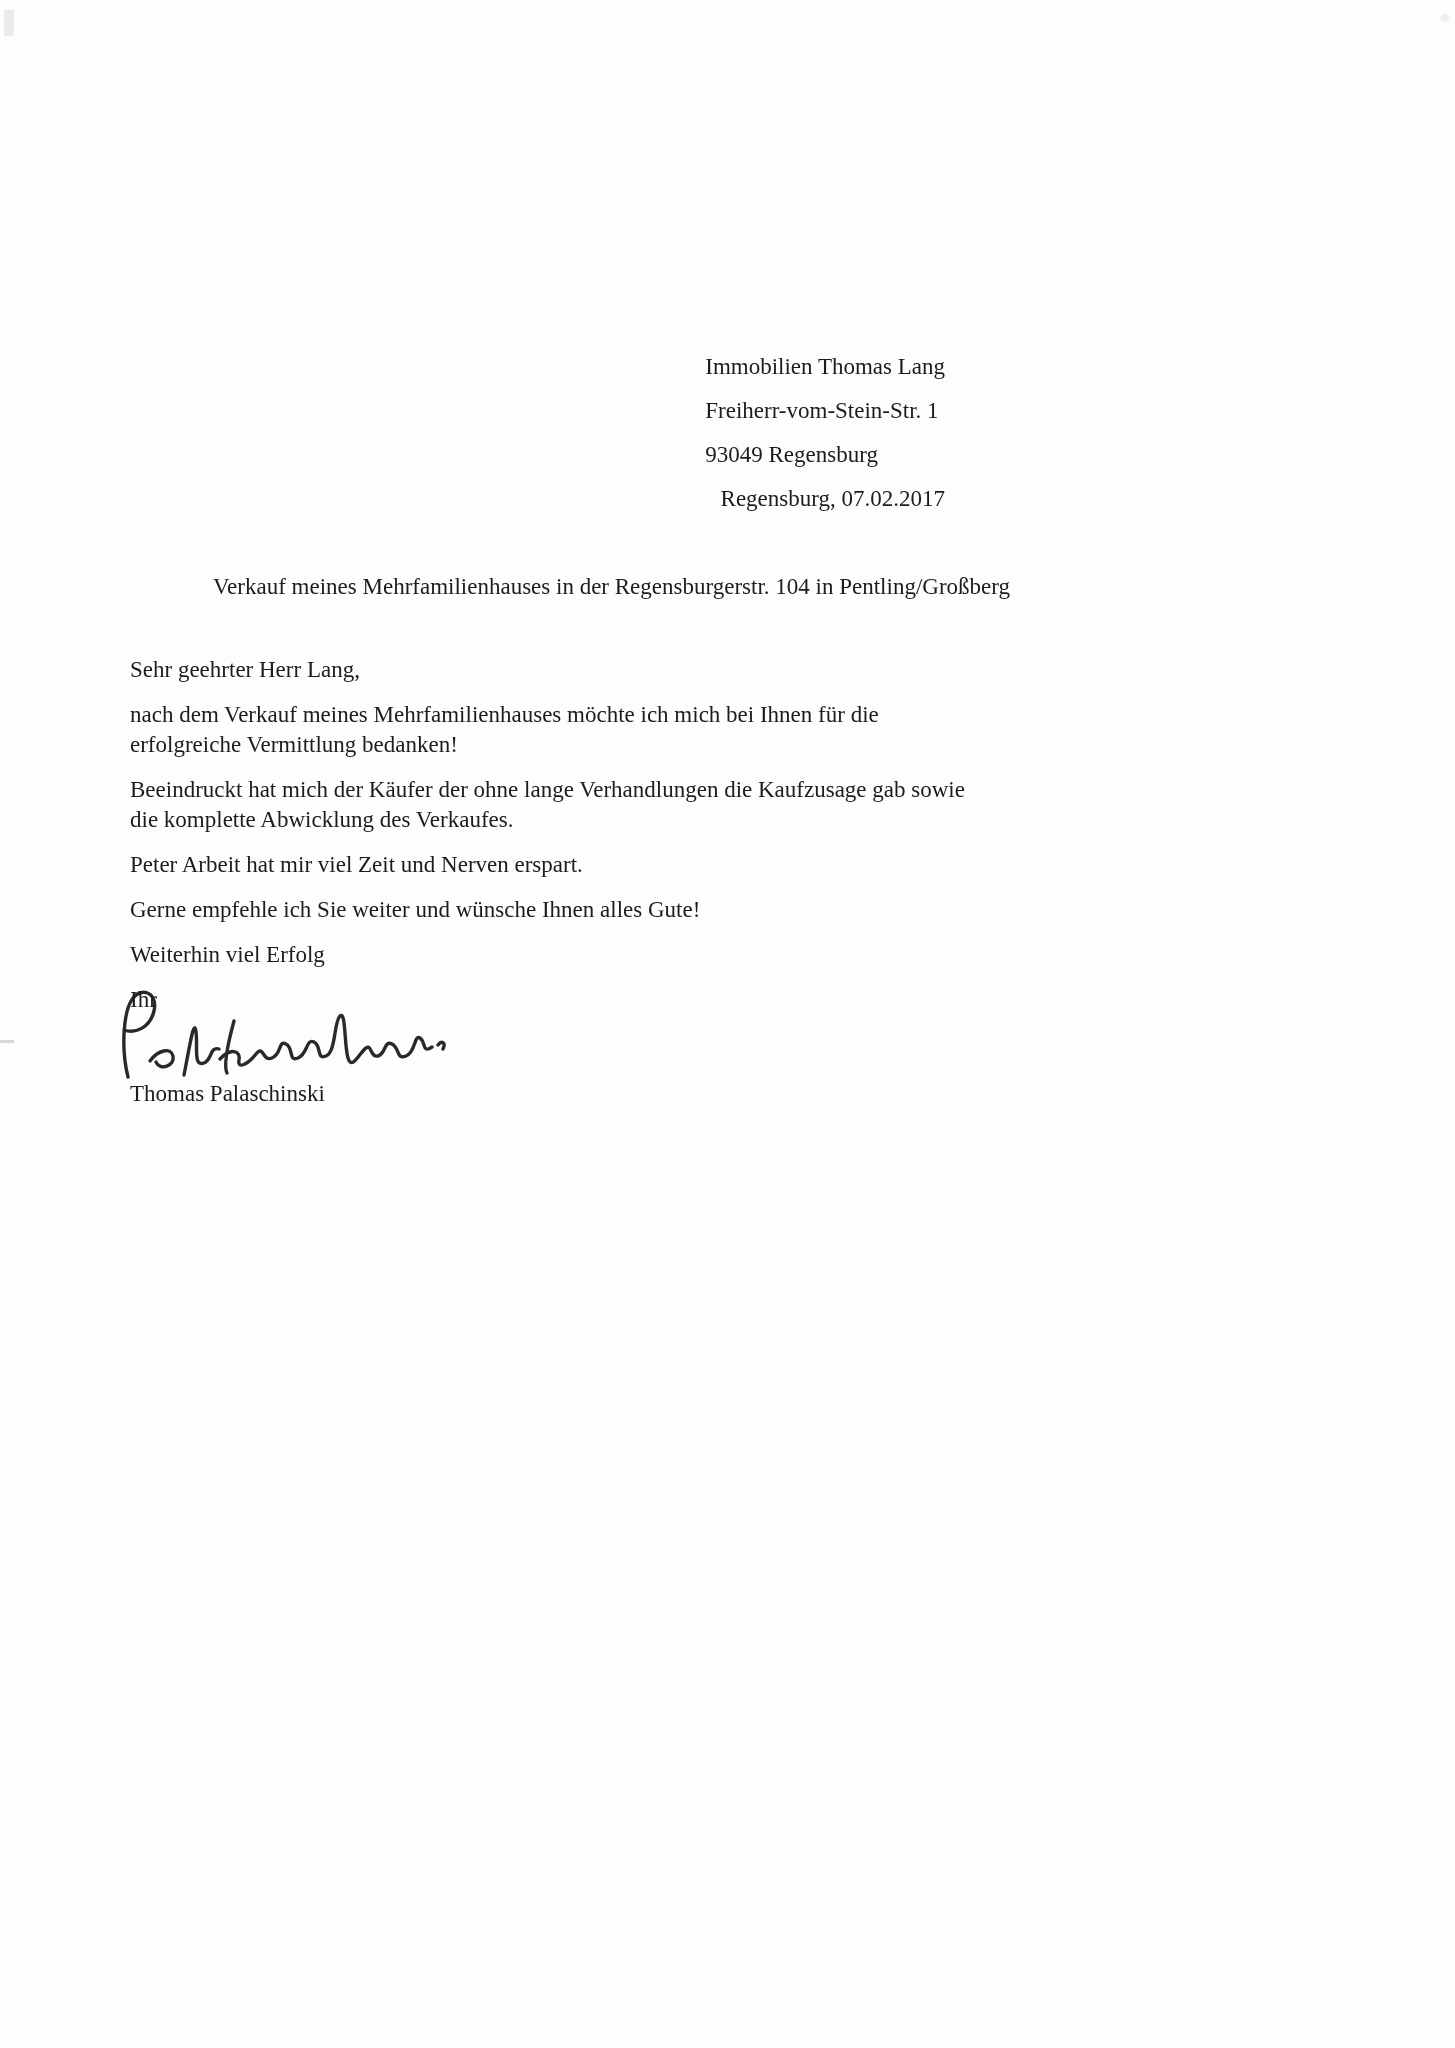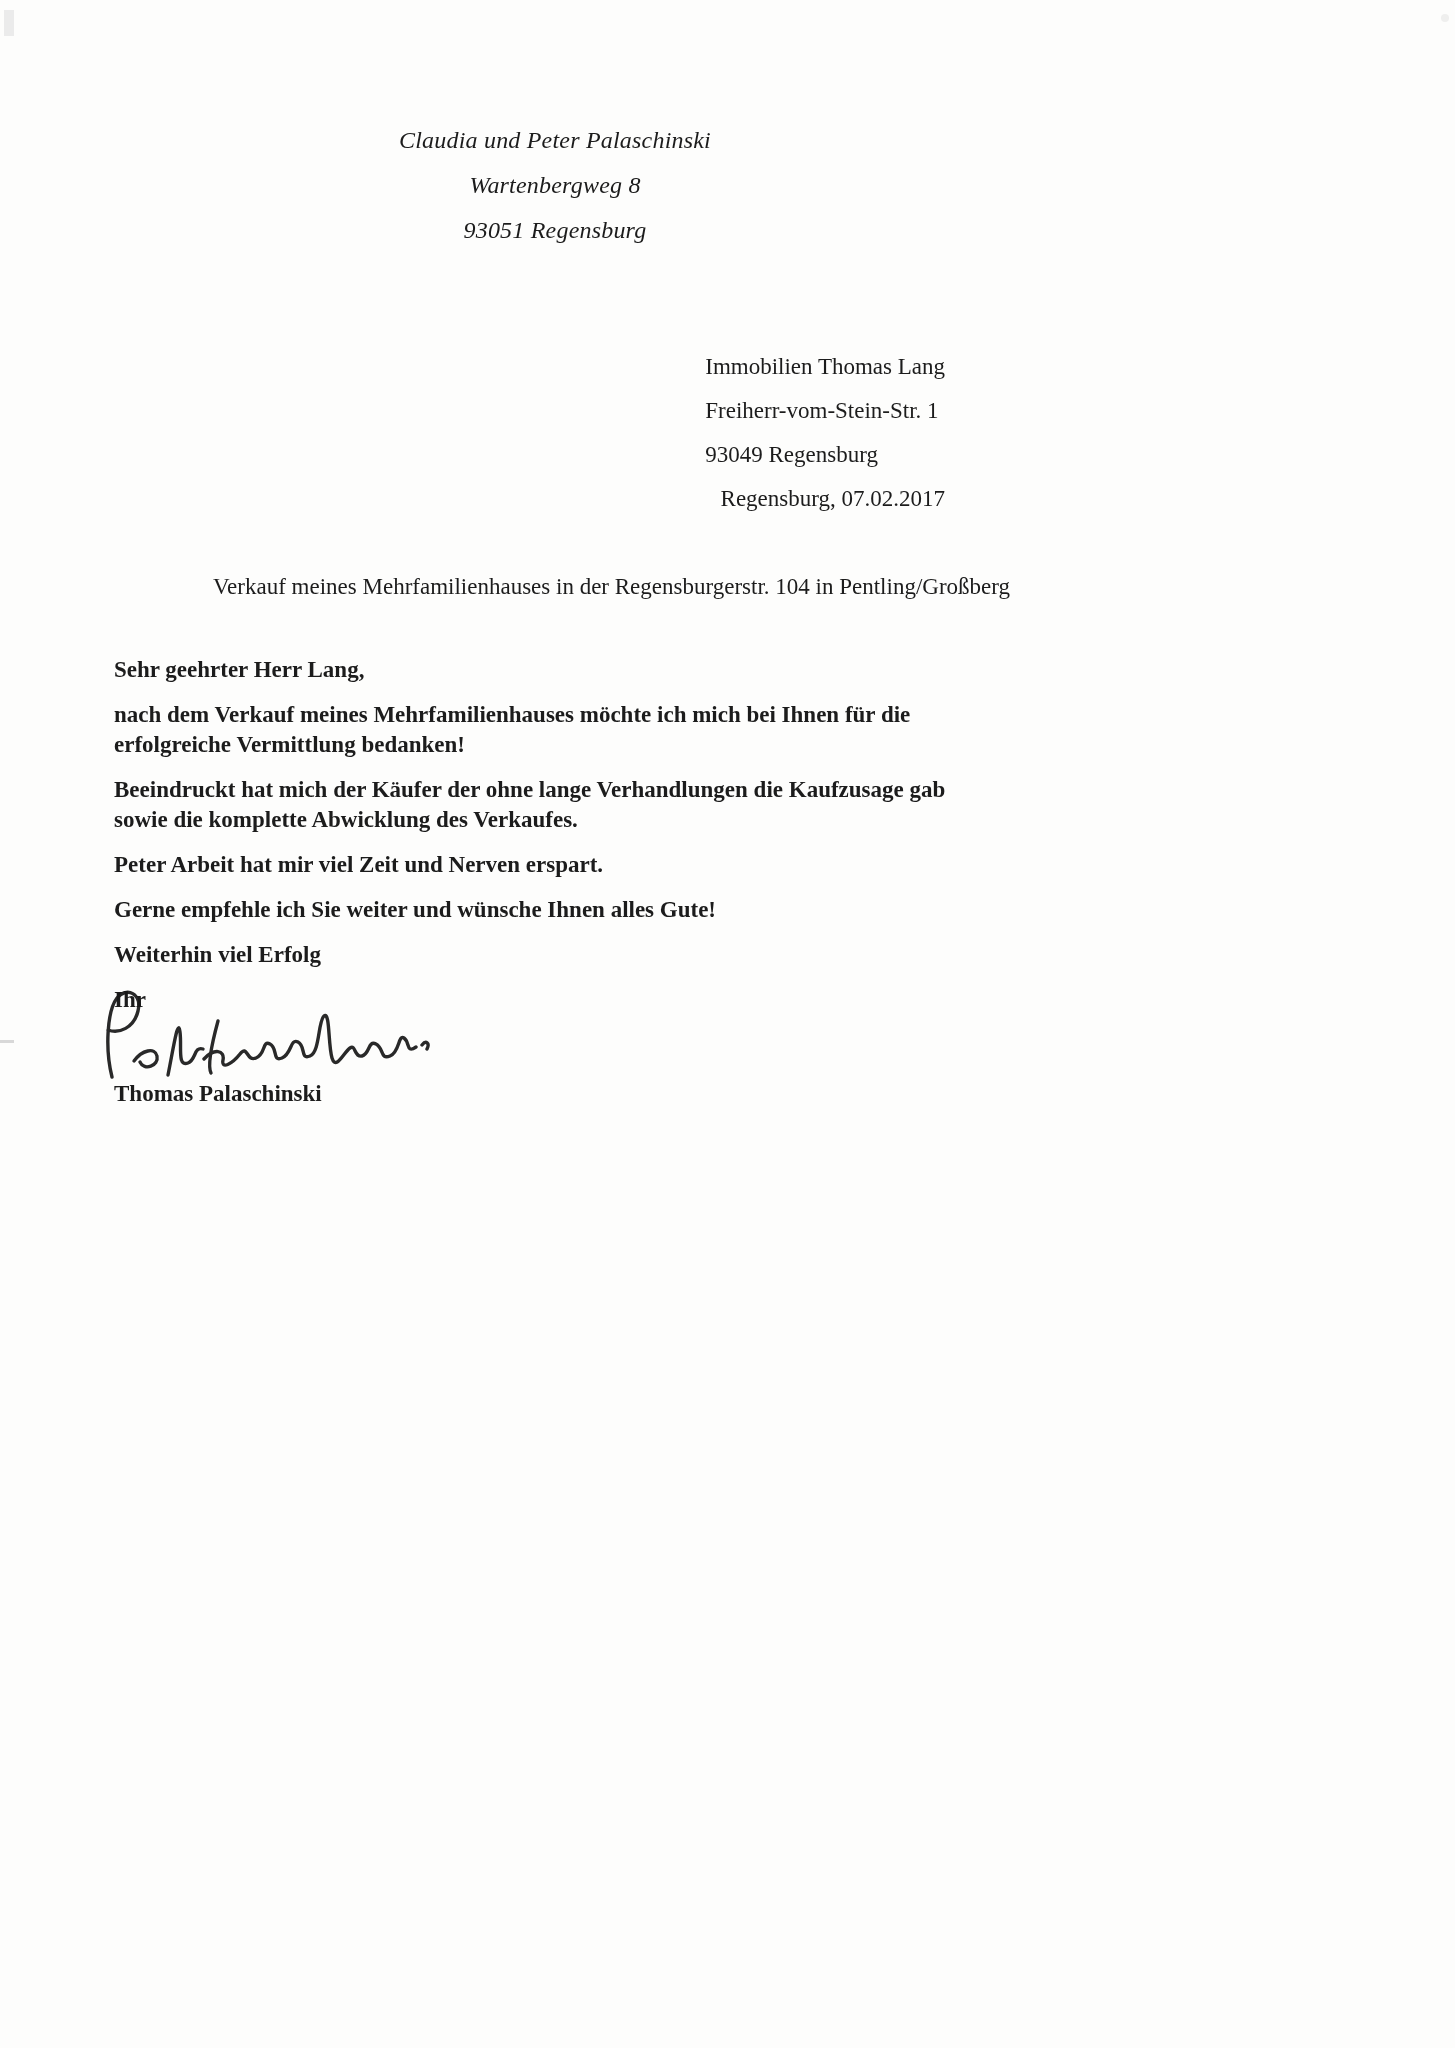--- a/index.html
+++ b/index.html
@@ -57,25 +57,24 @@
     left: 130px;
     width: 880px;
     font-size: 23px;
     line-height: 30px;
     text-align: right;
   }
 
   .body {
     position: absolute;
     top: 655px;
-    left: 114px;
+    left: 130px;
     width: 845px;
     font-size: 23px;
     line-height: 30px;
-    font-weight: bold;
   }
   .body p {
     margin: 0 0 15px 0;
   }
   .body p.pre-signature {
     margin-bottom: 0;
   }
 
   .signature-svg {
     display: block;
@@ -99,25 +98,20 @@
 </style>
 </head>
 <body>
 
 <div class="page">
 
   <div class="scan-artifact a1"></div>
   <div class="scan-artifact a2"></div>
   <div class="scan-artifact a3"></div>
 
-  <header class="sender">
-    <div>Claudia und Peter Palaschinski</div>
-    <div>Wartenbergweg 8</div>
-    <div>93051 Regensburg</div>
-  </header>
 
   <section class="recipient-row">
     <div class="recipient">
       <div>Immobilien Thomas Lang</div>
       <div>Freiherr-vom-Stein-Str. 1</div>
       <div>93049 Regensburg</div>
     </div>
     <div class="dateline">Regensburg, 07.02.2017</div>
   </section>
 

